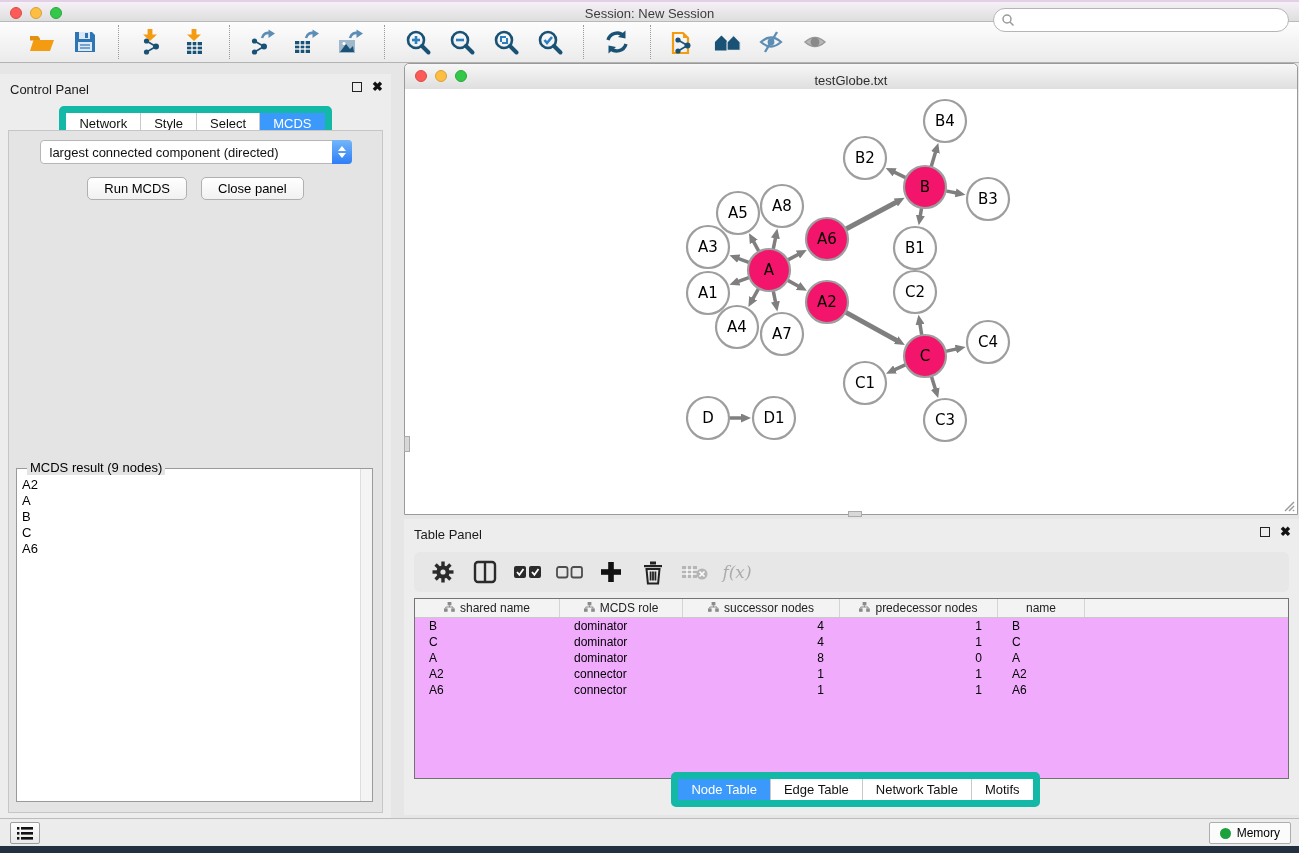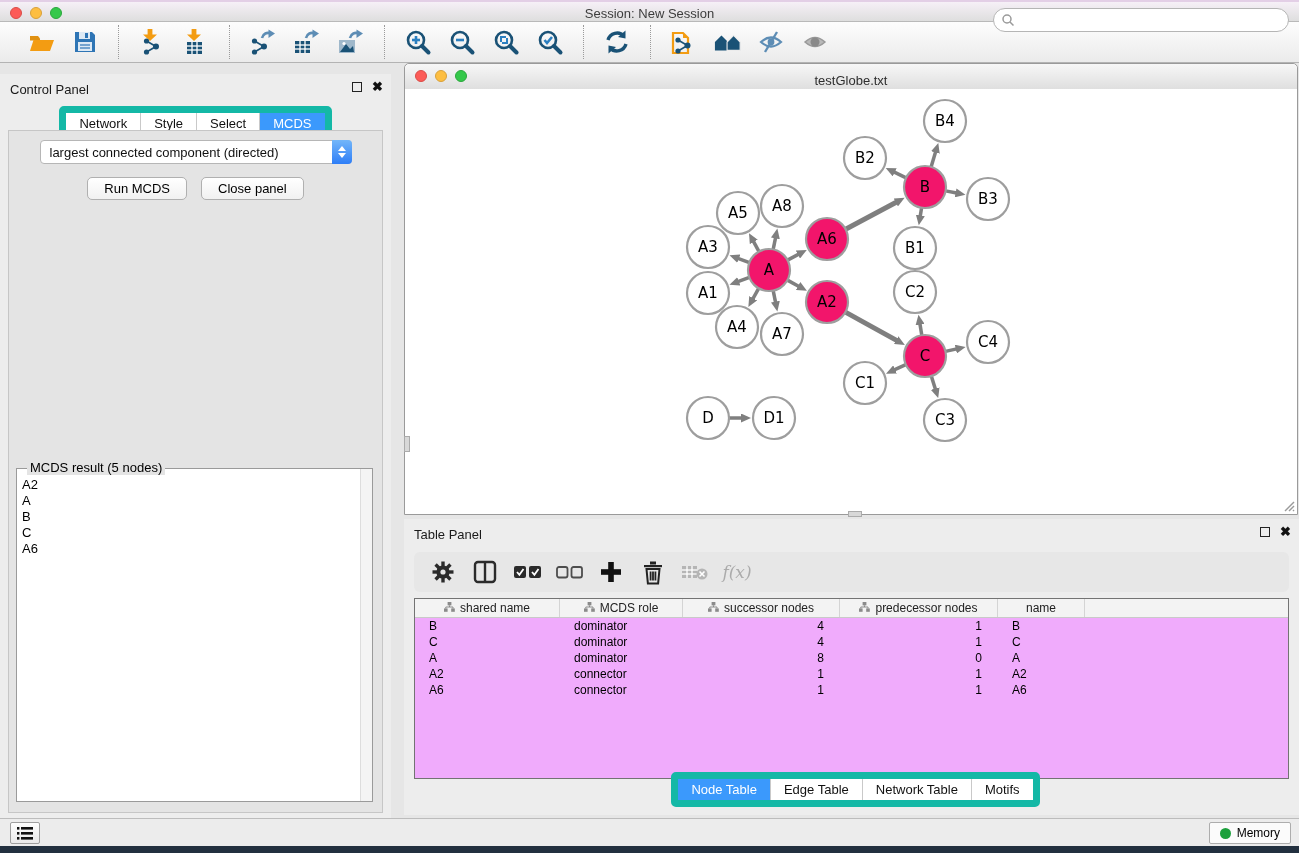--- a/index.html
+++ b/index.html
@@ -317,21 +317,21 @@
           <span class="chev-up"></span>
             <span class="chev-down"></span>
         </span>
       </div>
     </div>
     <div class="btn-row">
       <button class="mac-btn">Run MCDS</button>
       <button class="mac-btn">Close panel</button>
     </div>
     <div class="result-fieldset">
-      <span class="result-legend">MCDS result (5 nodes)</span>
+      <span class="result-legend">MCDS result (9 nodes)</span>
       <div class="result-list" id="result-list">
           <div class="result-item">A2</div>
           <div class="result-item">A</div>
           <div class="result-item">B</div>
           <div class="result-item">C</div>
           <div class="result-item">A6</div>
         </div>
       <div class="result-scrollbar"></div>
     </div>
   </div>

